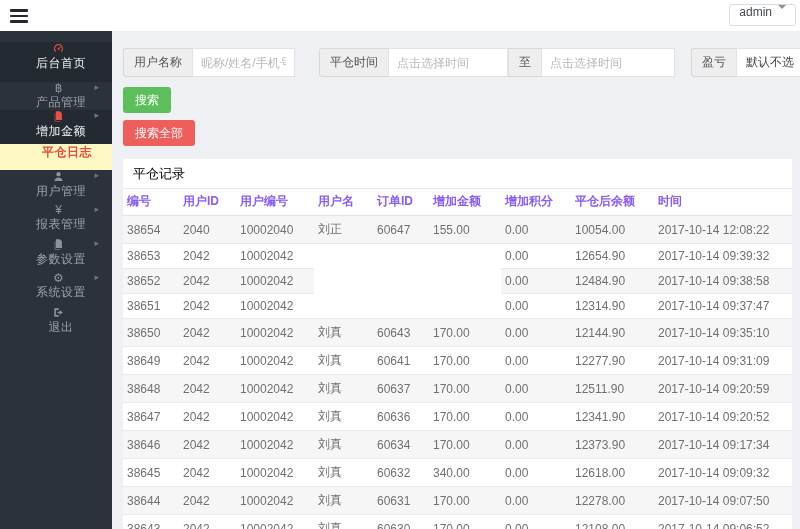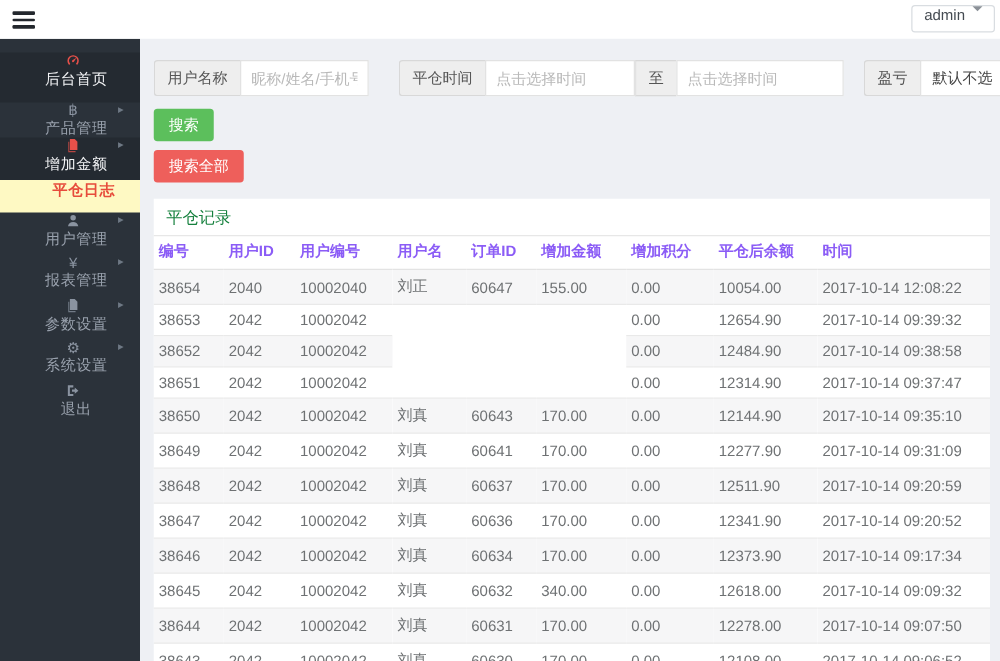--- a/index.html
+++ b/index.html
@@ -62,21 +62,21 @@
     box-sizing:border-box;height:29px;border:1px solid #e2e2e2;background:#fff;
     display:flex;align-items:center;width:122px;cursor:pointer;border-radius:0 3px 3px 0;
   }
   .select .sel-text{flex:1;font-size:12px;color:#444;padding:0 9px;}
   
   .btn{display:inline-block;border:none;border-radius:3px;color:#fff;font-size:12px;line-height:14px;padding:6px 12px;cursor:pointer;font-family:inherit;}
   .btn-search{background:#5cbf5c;margin-top:10px;}
   .btn-search-all{background:#ee5f5b;margin-top:7px;}
   
   .panel{margin-top:13px;background:#fff;}
-  .panel-heading{padding:6px 10px 5px;font-size:13px;color:#15803d;border-bottom:1px solid #e7e7e7;}
+  .panel-heading{padding:6px 10px 5px;font-size:13px;color:#000000;border-bottom:1px solid #e7e7e7;}
   table{width:100%;border-collapse:collapse;table-layout:fixed;}
   th{
     font-size:12px;color:#8b5cf6;font-weight:bold;text-align:left;
     padding:4px 4px 5px;border-bottom:1px solid #e3e3e3;white-space:nowrap;overflow:hidden;
   }
   td{
     font-size:12px;color:#6e7173;padding:5px 4px;border-top:1px solid #e9e9e9;
     white-space:nowrap;overflow:hidden;background:#fff;
   }
   tr.stripe td{background:#f6f6f7;}

